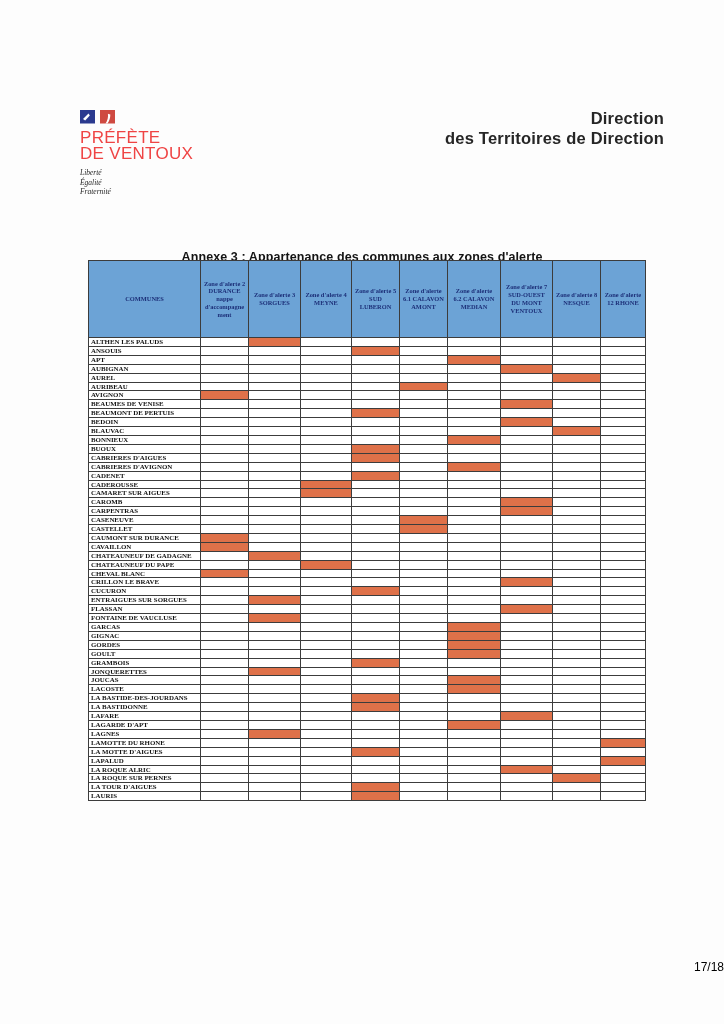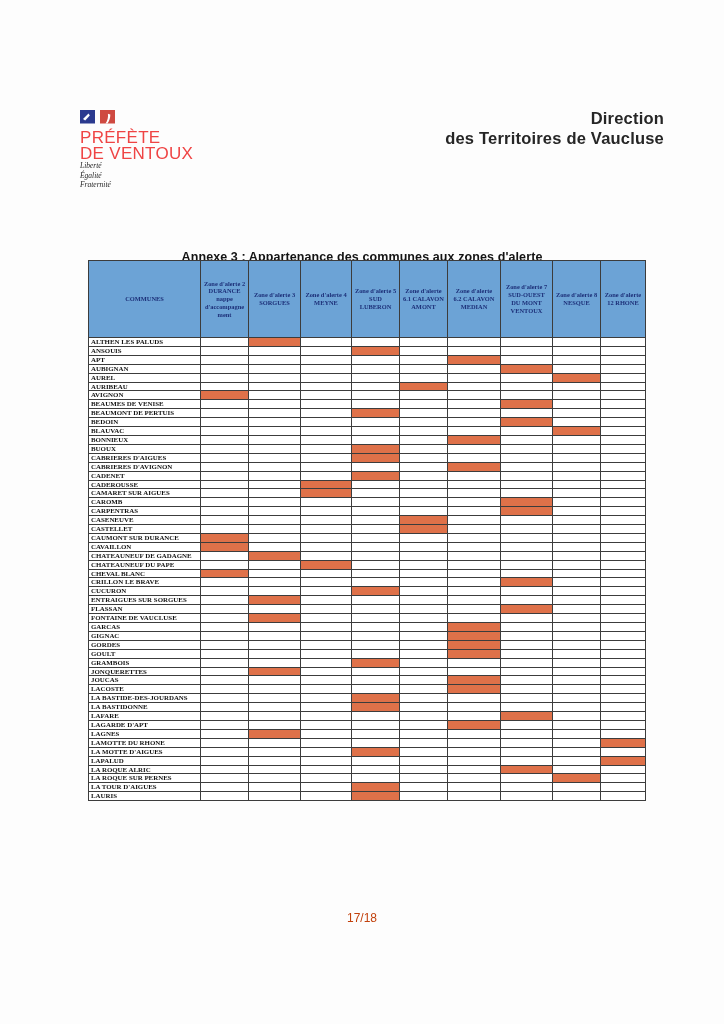--- a/index.html
+++ b/index.html
@@ -8,21 +8,21 @@
     width:724px;height:1024px;
     background:#fdfdfd;
     font-family:"Liberation Sans",sans-serif;
     overflow:hidden;
     margin:0 auto;
   }
   
   .brand{position:absolute;left:80px;top:110px;}
   .brand .flag{display:block;margin-bottom:4px;}
   .pref-line{font-weight:normal;font-size:17px;line-height:15.5px;letter-spacing:.3px;color:#ef4444;}
-  .motto{font-family:"Liberation Serif",serif;font-style:italic;font-size:7.5px;line-height:9.5px;color:#262626;}
+  .motto{margin-top:7px;font-family:"Liberation Serif",serif;font-style:italic;font-size:7.5px;line-height:9.5px;color:#262626;}
   
   .direction{
     position:absolute;top:109px;right:60px;text-align:right;
     font-weight:bold;font-size:16.5px;line-height:19.5px;color:#262626;letter-spacing:.2px;
   }
   
   .annex-title{
     position:absolute;top:226px;left:0;width:100%;text-align:center;
     font-weight:bold;font-size:12.5px;color:#141414;letter-spacing:.1px;margin-top:24px;
   }
@@ -38,22 +38,22 @@
     height:76px;vertical-align:middle;text-align:center;
   }
   tbody td{height:7.9px;font-family:"Liberation Serif",serif;}
   td.commune{
     font-weight:bold;font-size:6.9px;line-height:7.9px;color:#141414;
     padding-left:2px;white-space:nowrap;overflow:hidden;text-align:left;
   }
   td.hl{background:var(--highlight,#df7149);}
   
   .footer{
-    position:absolute;top:911px;left:0;width:100%;text-align:center;
-    font-size:12px;color:#c2410c;
+    position:absolute;top:960px;left:0;width:100%;text-align:right;
+    font-size:12px;color:#000000;
   }
 </style>
 </head>
 <body>
 
 <div class="page">
 
   <div class="brand">
     <svg class="flag" width="38" height="16" viewBox="0 0 38 16">
       <rect x="0" y="0" width="15" height="13.5" fill="#2b3a8f"></rect>
@@ -65,21 +65,21 @@
     <div class="pref-line">DE VENTOUX</div>
     <div class="motto">
       <div>Liberté</div>
       <div>Égalité</div>
       <div>Fraternité</div>
     </div>
   </div>
 
   <div class="direction">
     <div>Direction</div>
-    <div>des Territoires de Vaucluse</div>
+    <div>des Territoires de Direction</div>
   </div>
 
   <div class="annex-title">Annexe 3 : Appartenance des communes aux zones d'alerte</div>
 
   <div class="table-wrap">
     <table>
       <colgroup>
         <col style="width:112px">
           <col style="width:48px">
           <col style="width:52px">

